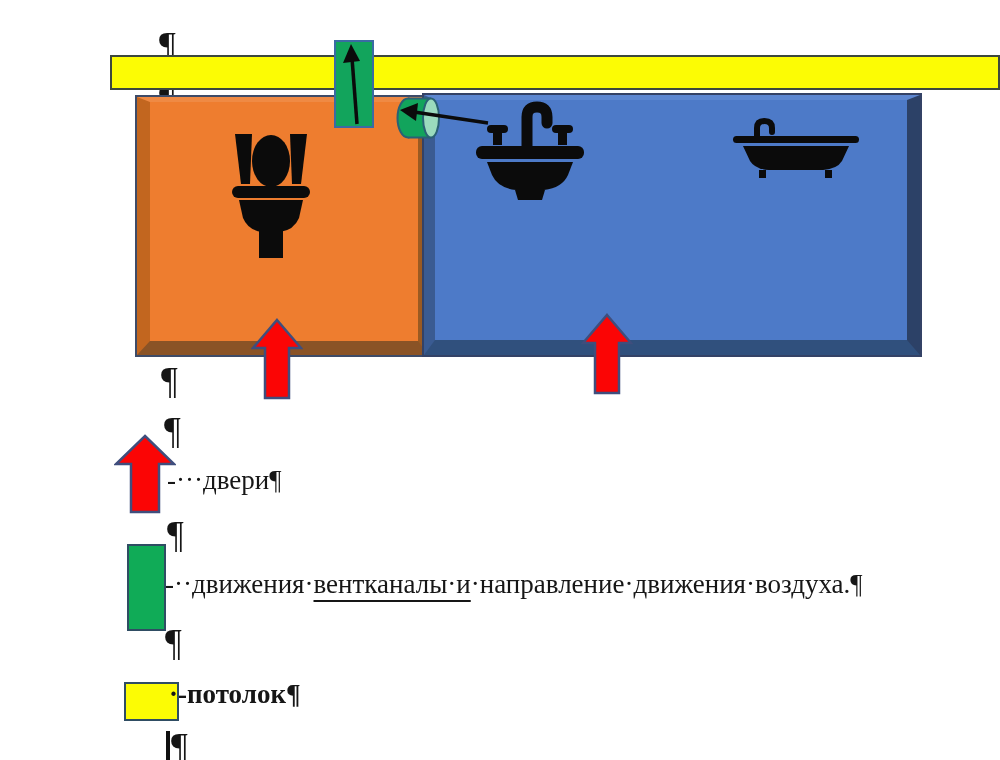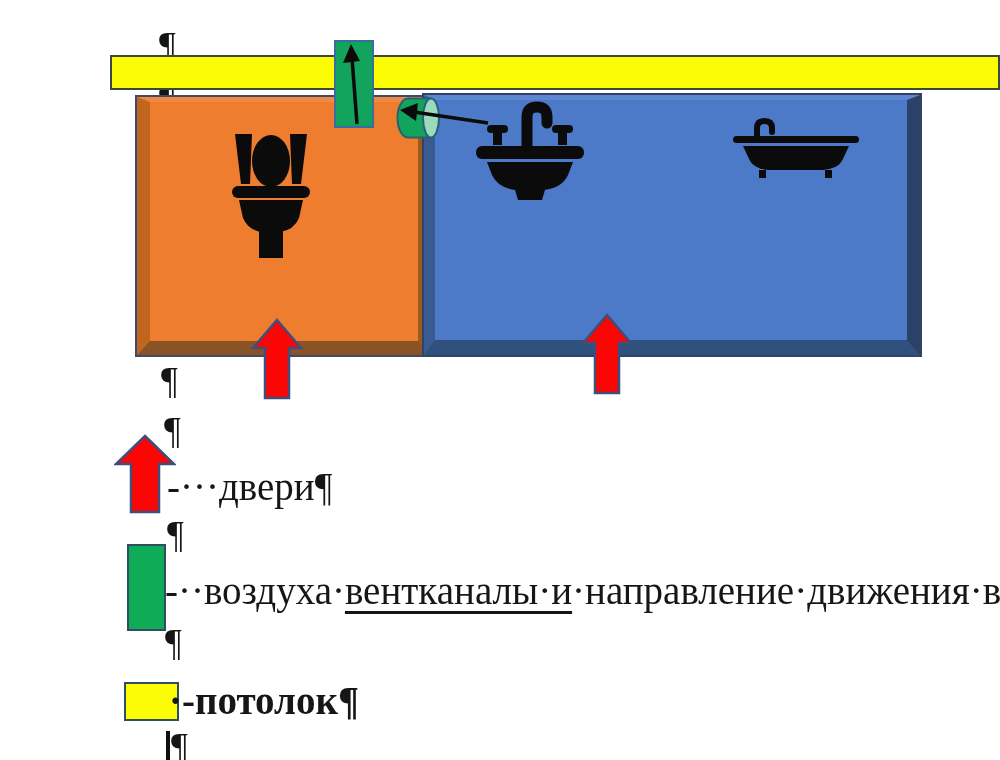--- a/index.html
+++ b/index.html
@@ -39,21 +39,21 @@
   .vent-rect svg{position:absolute;left:0;top:0;}
   .legend-green-rect{
     position:absolute;left:127px;top:544px;width:39px;height:87px;
     background:#10ab57;border:2px solid #2f4d63;box-sizing:border-box;
   }
   .legend-yellow-rect{
     position:absolute;left:124px;top:682px;width:55px;height:39px;
     background:#fcfc04;border:2px solid #2f4d63;box-sizing:border-box;
   }
   .legend-text{
-    position:absolute;font-size:39px;line-height:1.1;color:#161616;white-space:nowrap;
+    position:absolute;font-size:27px;line-height:1.1;color:#161616;white-space:nowrap;
   }
   .misspelled{
     text-decoration-line:underline;text-decoration-style:wavy;
     text-decoration-color:#c00000;text-decoration-thickness:2px;
     text-underline-offset:7px;
     text-decoration:underline;
   }
   .cursor-bar{position:absolute;left:166px;top:731px;width:4px;height:29px;background:#101010;}
   .z6{z-index:6;}
 </style>
@@ -136,21 +136,21 @@
 
   <svg class="abs" style="left:114px;top:434px;" width="62" height="80" viewBox="0 0 62 80">
     <polygon points="31,2 60,30 45,30 45,78 17,78 17,30 2,30" fill="#fb0505" stroke="#3f4e7d" stroke-width="2.5"></polygon>
   </svg>
   <span class="legend-text" style="left:167px;top:466px;">-···двери¶</span>
 
   <span class="pilcrow" style="left:167px;top:516px;">¶</span>
 
   <div class="legend-green-rect"></div>
   <span class="legend-text" style="left:165px;top:570px;">
-    <span>-··воздуха·</span><span class="misspelled">вентканалы·и</span><span>·направление·движения·воздуха.¶</span>
+    <span>-··движения·</span><span class="misspelled">вентканалы·и</span><span>·направление·движения·воздуха.¶</span>
   </span>
 
   <span class="pilcrow" style="left:165px;top:624px;">¶</span>
 
   <div class="legend-yellow-rect"></div>
   <span class="legend-text" style="left:169px;top:680px;font-weight:bold;">·-потолок¶</span>
 
   <div class="cursor-bar"></div>
   <span class="pilcrow" style="left:171px;top:728px;">¶</span>
 

